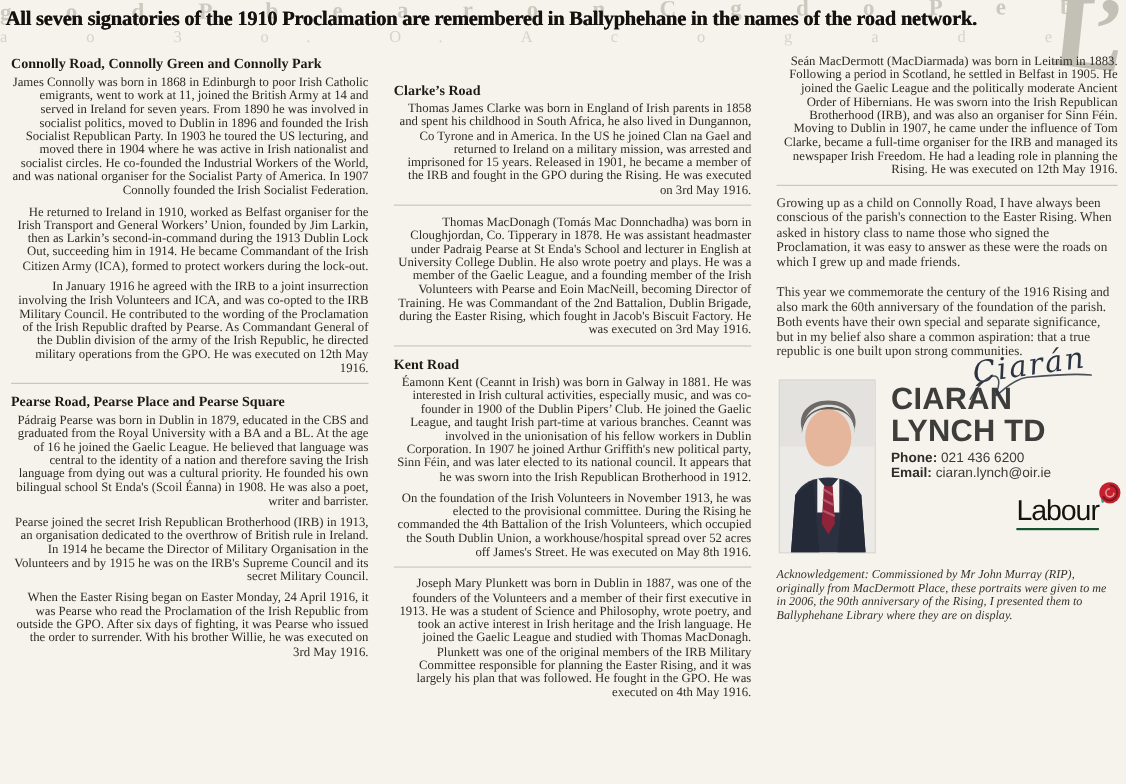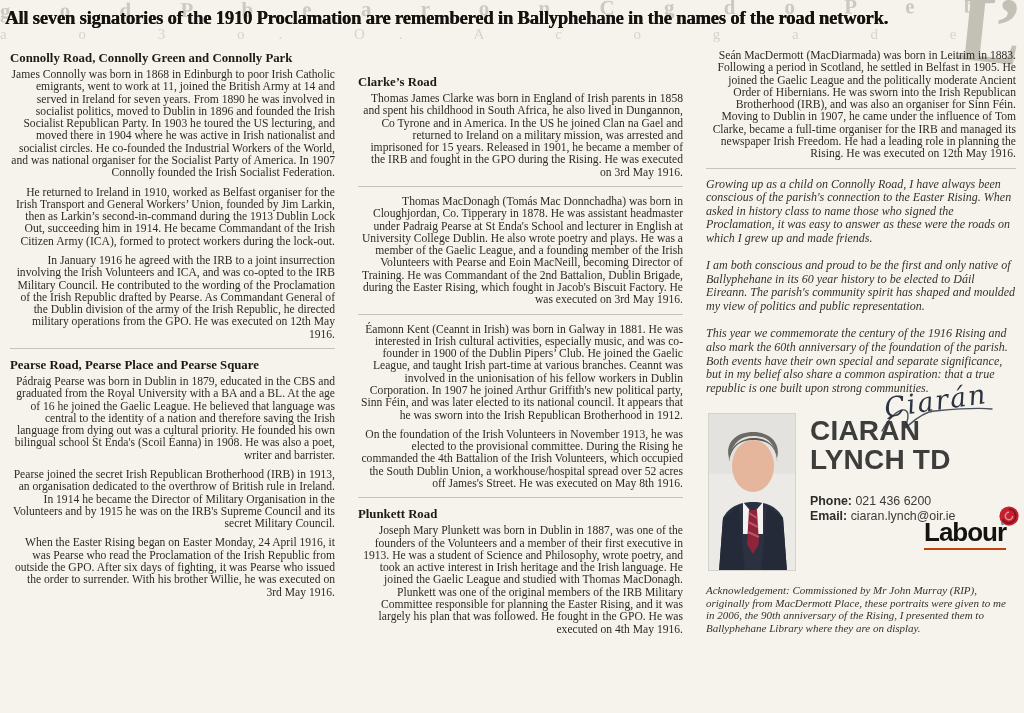--- a/index.html
+++ b/index.html
@@ -39,53 +39,53 @@
   .col { font-size:11.6px; line-height:1.06; }
   .col1 { flex:0 0 325px; }
   .col2 { flex:0 0 325px;margin-top:24px; }
   .col3 { flex:1 1 auto; position:relative; }
   .section-heading {
     font-size:12.8px; font-weight:bold; color:#1c1a16;
     margin:1px 0 4px; line-height:1.1;
   }
   .col p.body { margin:0 0 7px; text-align:right; }
   hr.divider { border:none; border-top:1px solid #c6c3b8; margin:7px 0 9px; }
-  .note p { font-style:italic; font-size:12px; line-height:1.13; margin:0 0 14px; color:#35322c; }
+  .note p { font-size:12px; line-height:1.13; margin:0 0 14px; color:#35322c; }
   .ack { font-style:italic; font-size:11px; line-height:1.14; color:#35322c; margin-top:9px; }
   
   .contact-card { position:relative; margin-top:2px; height:166px; }
   .signature {
     position:absolute; top:-22px; right:28px; z-index:2;
     font-family:"DejaVu Serif", serif; font-style:italic; font-size:27px;
     color:#2c3442; transform:rotate(-8deg); letter-spacing:2px;
   }
   .sig-swoosh { position:absolute; top:-6px; right:20px; width:120px; height:34px; z-index:1; }
   .photo {
     position:absolute; left:2px; top:4px; width:88px; height:158px;
     background:#e7e6e2; border:1px solid #d4d2cc; overflow:hidden;
   }
   .contact-info {
     position:absolute; left:104px; top:8px; width:160px;
     font-family:"Liberation Sans", sans-serif;
   }
   .name-line {
     font-weight:bold; font-size:28px; line-height:1.02; color:#3d3d3b; letter-spacing:.2px;
   }
-  .contact-line { font-size:12.4px; color:#3a3a38; margin-top:20px; line-height:1.15; }
+  .contact-line { font-size:12.4px; color:#3a3a38; margin-top:3px; line-height:1.15; }
   .contact-line b { color:#2c2c2a; }
   .office-block { margin-top:9px; font-size:12.4px; line-height:1.2; color:#3a3a38; }
   .office-block .lbl { font-weight:bold; color:#2c2c2a; }
   .labour {
     position:absolute; right:0px; top:110px; width:92px; text-align:left;
   }
   .labour-word {
     position:relative; display:inline-block;
-    font-family:"Liberation Sans", sans-serif; font-weight:bold;
+    font-family:"Liberation Sans", sans-serif; font-weight:normal;
     font-size:26px; letter-spacing:-1px; color:#14130f; line-height:1;
-    border-bottom:2px solid #c2410c; padding-bottom:3px;
+    border-bottom:2px solid #14532d; padding-bottom:3px;
   }
   .rose { position:absolute; right:-4px; top:-14px; width:22px; height:22px; }
 </style>
 </head>
 <body>
 
 <div class="page">
 
   <div class="header-band">
     <div class="glyph-band">g o d P b e a r o n C g d o P e b a d r o g n e o d b a</div>
@@ -107,34 +107,33 @@
       <p class="body">Pearse joined the secret Irish Republican Brotherhood (IRB) in 1913, an organisation dedicated to the overthrow of British rule in Ireland. In 1914 he became the Director of Military Organisation in the Volunteers and by 1915 he was on the IRB's Supreme Council and its secret Military Council.</p>
       <p class="body">When the Easter Rising began on Easter Monday, 24 April 1916, it was Pearse who read the Proclamation of the Irish Republic from outside the GPO.  After six days of fighting, it was Pearse who issued the order to surrender. With his brother Willie, he was executed on 3rd May 1916.</p>
     </div>
 
     <div class="col col2">
       <h3 class="section-heading">Clarke’s Road</h3>
       <p class="body">Thomas James Clarke was born in England of Irish parents in 1858 and spent his childhood in South Africa, he also lived in Dungannon, Co Tyrone and in America. In the US he joined Clan na Gael and returned to Ireland on a military mission, was arrested and imprisoned for 15 years. Released in 1901, he became a member of the IRB and fought in the GPO during the Rising. He was executed on 3rd May 1916.</p>
       <hr class="divider">
       <p class="body">Thomas MacDonagh (Tomás Mac Donnchadha) was born in Cloughjordan, Co. Tipperary in 1878.  He was assistant headmaster under Padraig Pearse at St Enda's School and lecturer in English at University College Dublin. He also wrote poetry and plays. He was a member of the Gaelic League, and a founding member of the Irish Volunteers with Pearse and Eoin MacNeill, becoming Director of Training. He was Commandant of the 2nd Battalion, Dublin Brigade, during the Easter Rising, which fought in Jacob's Biscuit Factory. He was executed on 3rd May 1916.</p>
       <hr class="divider">
+      <h3 class="section-heading">Kent Road</h3>
       <p class="body">Éamonn Kent (Ceannt in Irish) was born in Galway in 1881. He was interested in Irish cultural activities, especially music, and was co-founder in 1900 of the Dublin Pipers’ Club. He joined the Gaelic League, and taught Irish part-time at various branches.  Ceannt was involved in the unionisation of his fellow workers in Dublin Corporation. In 1907 he joined Arthur Griffith's new political party, Sinn Féin, and was later elected to its national council. It appears that he was sworn into the Irish Republican Brotherhood in 1912.</p>
       <p class="body">On the foundation of the Irish Volunteers in November 1913, he was elected to the provisional committee. During the Rising he commanded the 4th Battalion of the Irish Volunteers, which occupied the South Dublin Union, a workhouse/hospital spread over 52 acres off James's Street. He was executed on May 8th 1916.</p>
       <hr class="divider">
-      <h3 class="section-heading">Plunkett Road</h3>
       <p class="body">Joseph Mary Plunkett was born in Dublin in 1887, was one of the founders of the Volunteers and a member of their first executive in 1913. He was a student of Science and Philosophy, wrote poetry, and took an active interest in Irish heritage and the Irish language. He joined the Gaelic League and studied with Thomas MacDonagh. Plunkett was one of the original members of the IRB Military Committee responsible for planning the Easter Rising, and it was largely his plan that was followed. He fought in the GPO. He was executed on 4th May 1916.</p>
     </div>
 
     <div class="col col3">
       <p class="body">Seán MacDermott (MacDiarmada) was born in Leitrim in 1883. Following a period in Scotland, he settled in Belfast in 1905. He joined the Gaelic League and the politically moderate Ancient Order of Hibernians. He was sworn into the Irish Republican Brotherhood (IRB), and was also an organiser for Sinn Féin. Moving to Dublin in 1907, he came under the influence of Tom Clarke, became a full-time organiser for the IRB and managed its newspaper Irish Freedom. He had a leading role in planning the Rising.  He was executed on 12th May 1916.</p>
       <hr class="divider">
 
       <div class="note">
         <p>Growing up as a child on Connolly Road, I have always been conscious of the parish's connection to the Easter Rising. When asked in history class to name those who signed the Proclamation, it was easy to answer as these were the roads on which I grew up and made friends.</p>
-        <p>I am both conscious and proud to be the first and only native of Ballyphehane in its 60 year history to be elected to Dáil Eireann. The parish's community spirit has shaped and moulded my view of politics and public representation.</p>
         <p>This year we commemorate the century of the 1916 Rising and also mark the 60th anniversary of the foundation of the parish. Both events have their own special and separate significance, but in my belief also share a common aspiration: that a true republic is one built upon strong communities.</p>
       </div>
 
       <div class="contact-card">
         <div class="signature">Ciarán</div>
         <svg class="sig-swoosh" viewBox="0 0 120 34">
           <path d="M6 28 C 20 2, 38 0, 30 22 C 26 32, 40 10, 58 8 C 80 6, 100 4, 116 6" fill="none" stroke="#2c3442" stroke-width="1.4" stroke-linecap="round" opacity=".85"></path>
         </svg>
 
         <div class="photo">

